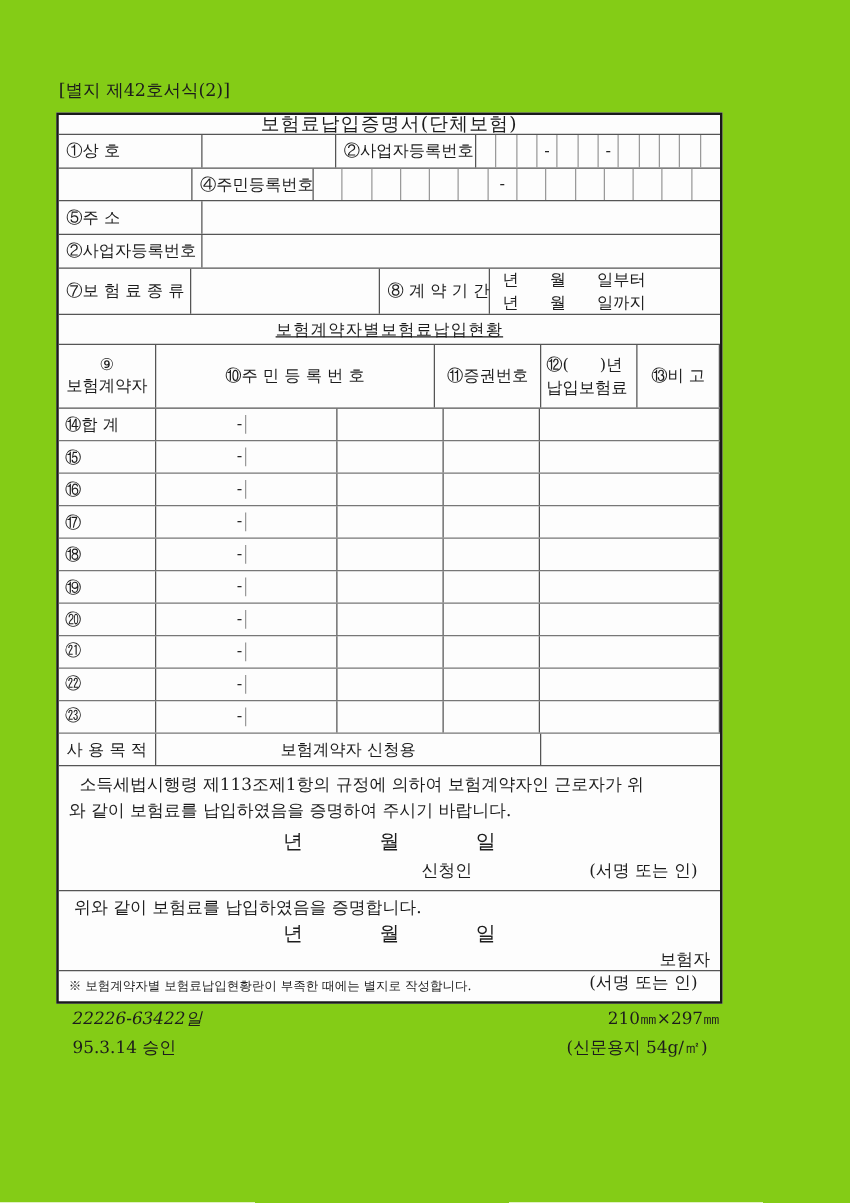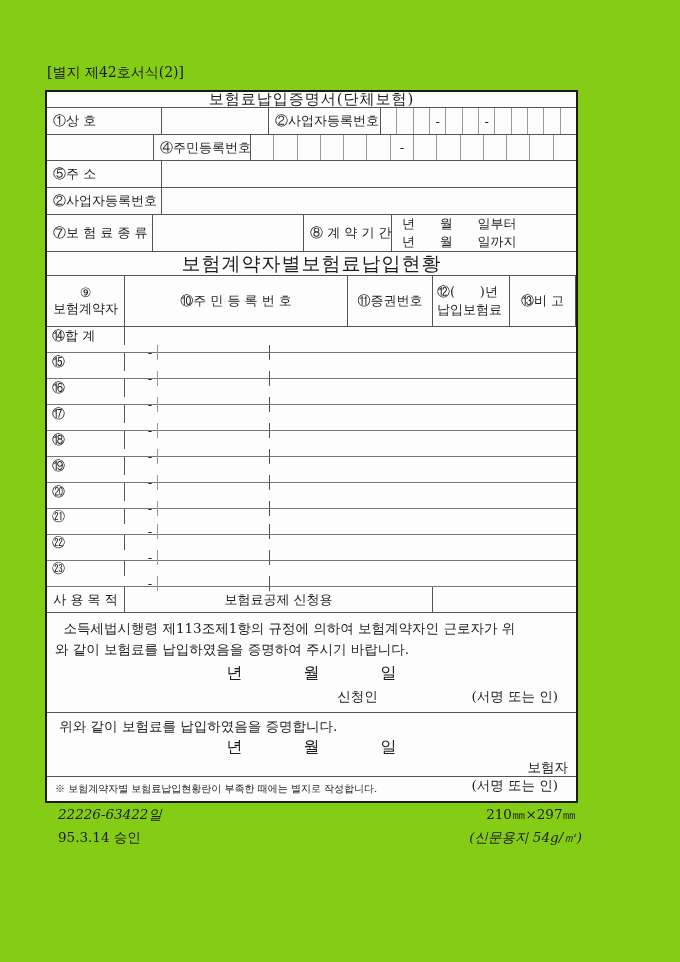--- a/index.html
+++ b/index.html
@@ -19,45 +19,45 @@
   .w115{width:115px;} .w107{width:107px;} .w112{width:112px;} .w97{width:97px;}
   .w118{width:106px;} .w151{width:151px;} .w88{width:88px;}
   .fill{flex:1;}
   .digits{flex:1;display:flex;align-items:stretch;}
   .digit{flex:1;border-right:1px solid #9a9a9a;display:flex;align-items:center;
          justify-content:center;font-size:13px;box-sizing:border-box;}
   .digit:last-child{border-right:none;}
   .datecell{flex:1;display:flex;flex-direction:column;justify-content:flex-end;
             padding-left:10px;font-size:13px;white-space:pre;border-right:none;box-sizing:border-box;}
   .sectitle{height:23px;display:flex;justify-content:center;align-items:center;
-            font-size:19px;letter-spacing:1px;border-bottom:1px solid #555;}
+            font-size:13px;letter-spacing:1px;border-bottom:1px solid #555;text-decoration:underline;}
   
   .c9{width:78px;} .c10{width:223px;} .c11{width:85px;} .c12{width:77px;}
   .c13{flex:1;border-right:none;}
   .scell{box-sizing:border-box;border-right:1px solid #555;display:flex;align-items:center;}
   .shead{height:50px;border-bottom:1px solid #555;display:flex;}
   .shead .scell{flex-direction:column;justify-content:center;font-size:13px;white-space:pre;}
   .shead .left2{align-items:flex-start;padding-left:4px;}
-  .srow{height:25px;border-bottom:1px solid #777;display:flex;flex-direction:column;}
+  .srow{height:25px;border-bottom:1px solid #777;display:flex;}
   .rowlabel{padding-left:5px;font-size:13px;white-space:pre;}
   .purpose{height:25px;border-bottom:1px solid #555;display:flex;}
   .pmerge{width:308px;box-sizing:border-box;border-right:1px solid #555;display:flex;
           align-items:center;justify-content:center;font-size:13px;white-space:pre;}
   .pempty{flex:1;}
   .textblock{display:block;border-bottom:1px solid #555;box-sizing:border-box;padding:5px 8px 2px 8px;}
   .tb-body{font-size:13.5px;line-height:1.55;white-space:pre-wrap;margin:0;}
   .tb-date{font-size:16px;text-align:center;white-space:pre;margin-top:3px;}
   .signline{display:flex;font-size:13.5px;margin-top:4px;}
   .signlabel{margin-left:55%;white-space:pre;text-align:right;}
   .signnote{margin-left:auto;padding-right:10px;white-space:pre;}
   .noterow{height:24px;display:flex;align-items:center;padding-left:8px;
            font-size:10px;white-space:pre;}
   .footer-item{position:absolute;font-size:13.5px;white-space:pre;}
   .f-l1{left:58px;top:806px;font-style:italic;} .f-l2{left:58px;top:829px;}
-  .f-r1{right:104px;top:806px;} .f-r2{right:98px;top:829px;font-style:italic;}
+  .f-r1{right:104px;top:806px;} .f-r2{right:114px;top:829px;}
 </style>
 </head>
 <body>
 
 <div class="page">
 
   <div class="form-ref">[별지 제42호서식(2)]</div>
 
   <div class="formbox">
 
@@ -358,21 +358,21 @@
             <div class="digit"></div>
           </div>
           <div class="scell c11"></div>
           <div class="scell c12"></div>
           <div class="scell c13"></div>
         </div>
       </div>
 
     <div class="purpose">
       <div class="scell c9 rowlabel" style="justify-content:center;padding-left:0;">사 용 목 적</div>
-      <div class="pmerge">보험료공제 신청용</div>
+      <div class="pmerge">보험계약자 신청용</div>
       <div class="pempty"></div>
     </div>
 
     <div class="textblock" style="height:100px;">
       <p class="tb-body">  소득세법시행령 제113조제1항의 규정에 의하여 보험계약자인 근로자가 위
 와 같이 보험료를 납입하였음을 증명하여 주시기 바랍니다.</p>
       <div class="tb-date">년            월            일</div>
       <div class="signline">
         <span class="signlabel">신청인</span>
         <span class="signnote">(서명 또는 인)</span>

